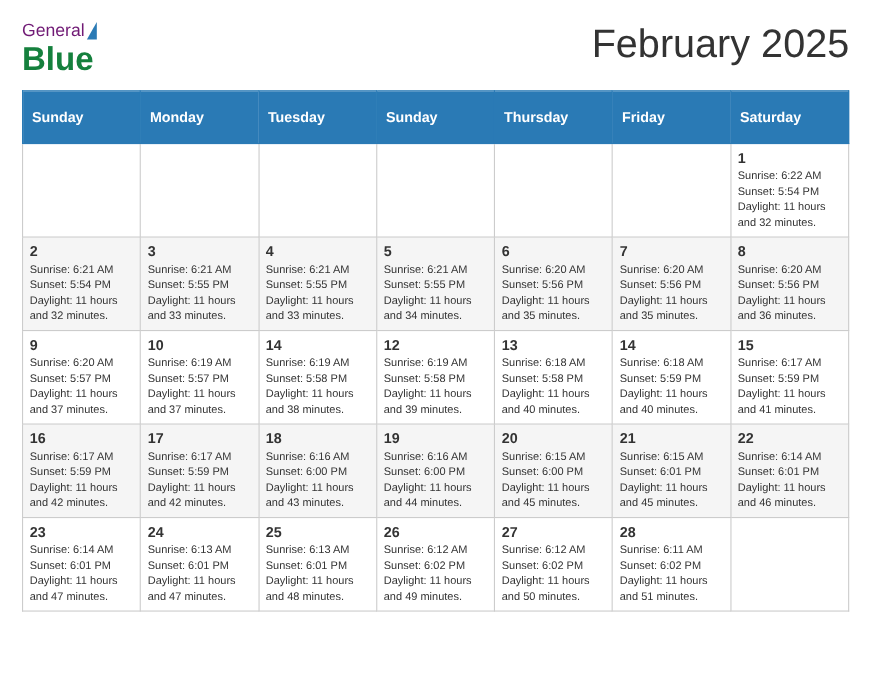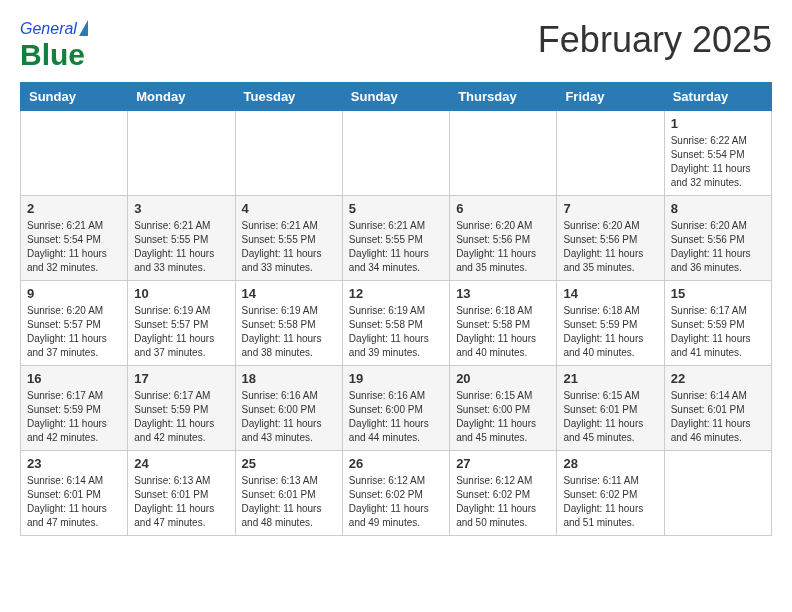--- a/index.html
+++ b/index.html
@@ -14,21 +14,21 @@
       display: flex;
       justify-content: space-between;
       align-items: flex-start;
       margin-bottom: 10px;
     }
     .logo {
       display: flex;
       flex-direction: column;
       align-items: flex-start;
     }
-    .logo-general { color: #1d4ed8; font-style: italic; }
+    .logo-general { color: #701a75; }
     .logo-blue { color: #2a7ab5; }
     .title-section {
       text-align: right;
     }
     .month-title {
       font-size: 36px;
       font-weight: normal;
       color: #333;
       line-height: 1.1;
     }
@@ -38,21 +38,21 @@
     }
     .calendar {
       width: 100%;
       border-collapse: collapse;
       border: 1px solid #ccc;
     }
     .calendar th {
       background-color: #2a7ab5;
       color: #fff;
       text-align: left;
-      padding: 6px 8px;
+      padding: 16px 8px;
       font-size: 13px;
       border: 1px solid #2a7ab5;
     }
     .calendar td {
       vertical-align: top;
       padding: 5px 6px;
       border: 1px solid #ccc;
       width: calc(100% / 7);
       min-height: 90px;
       font-size: 11px;

